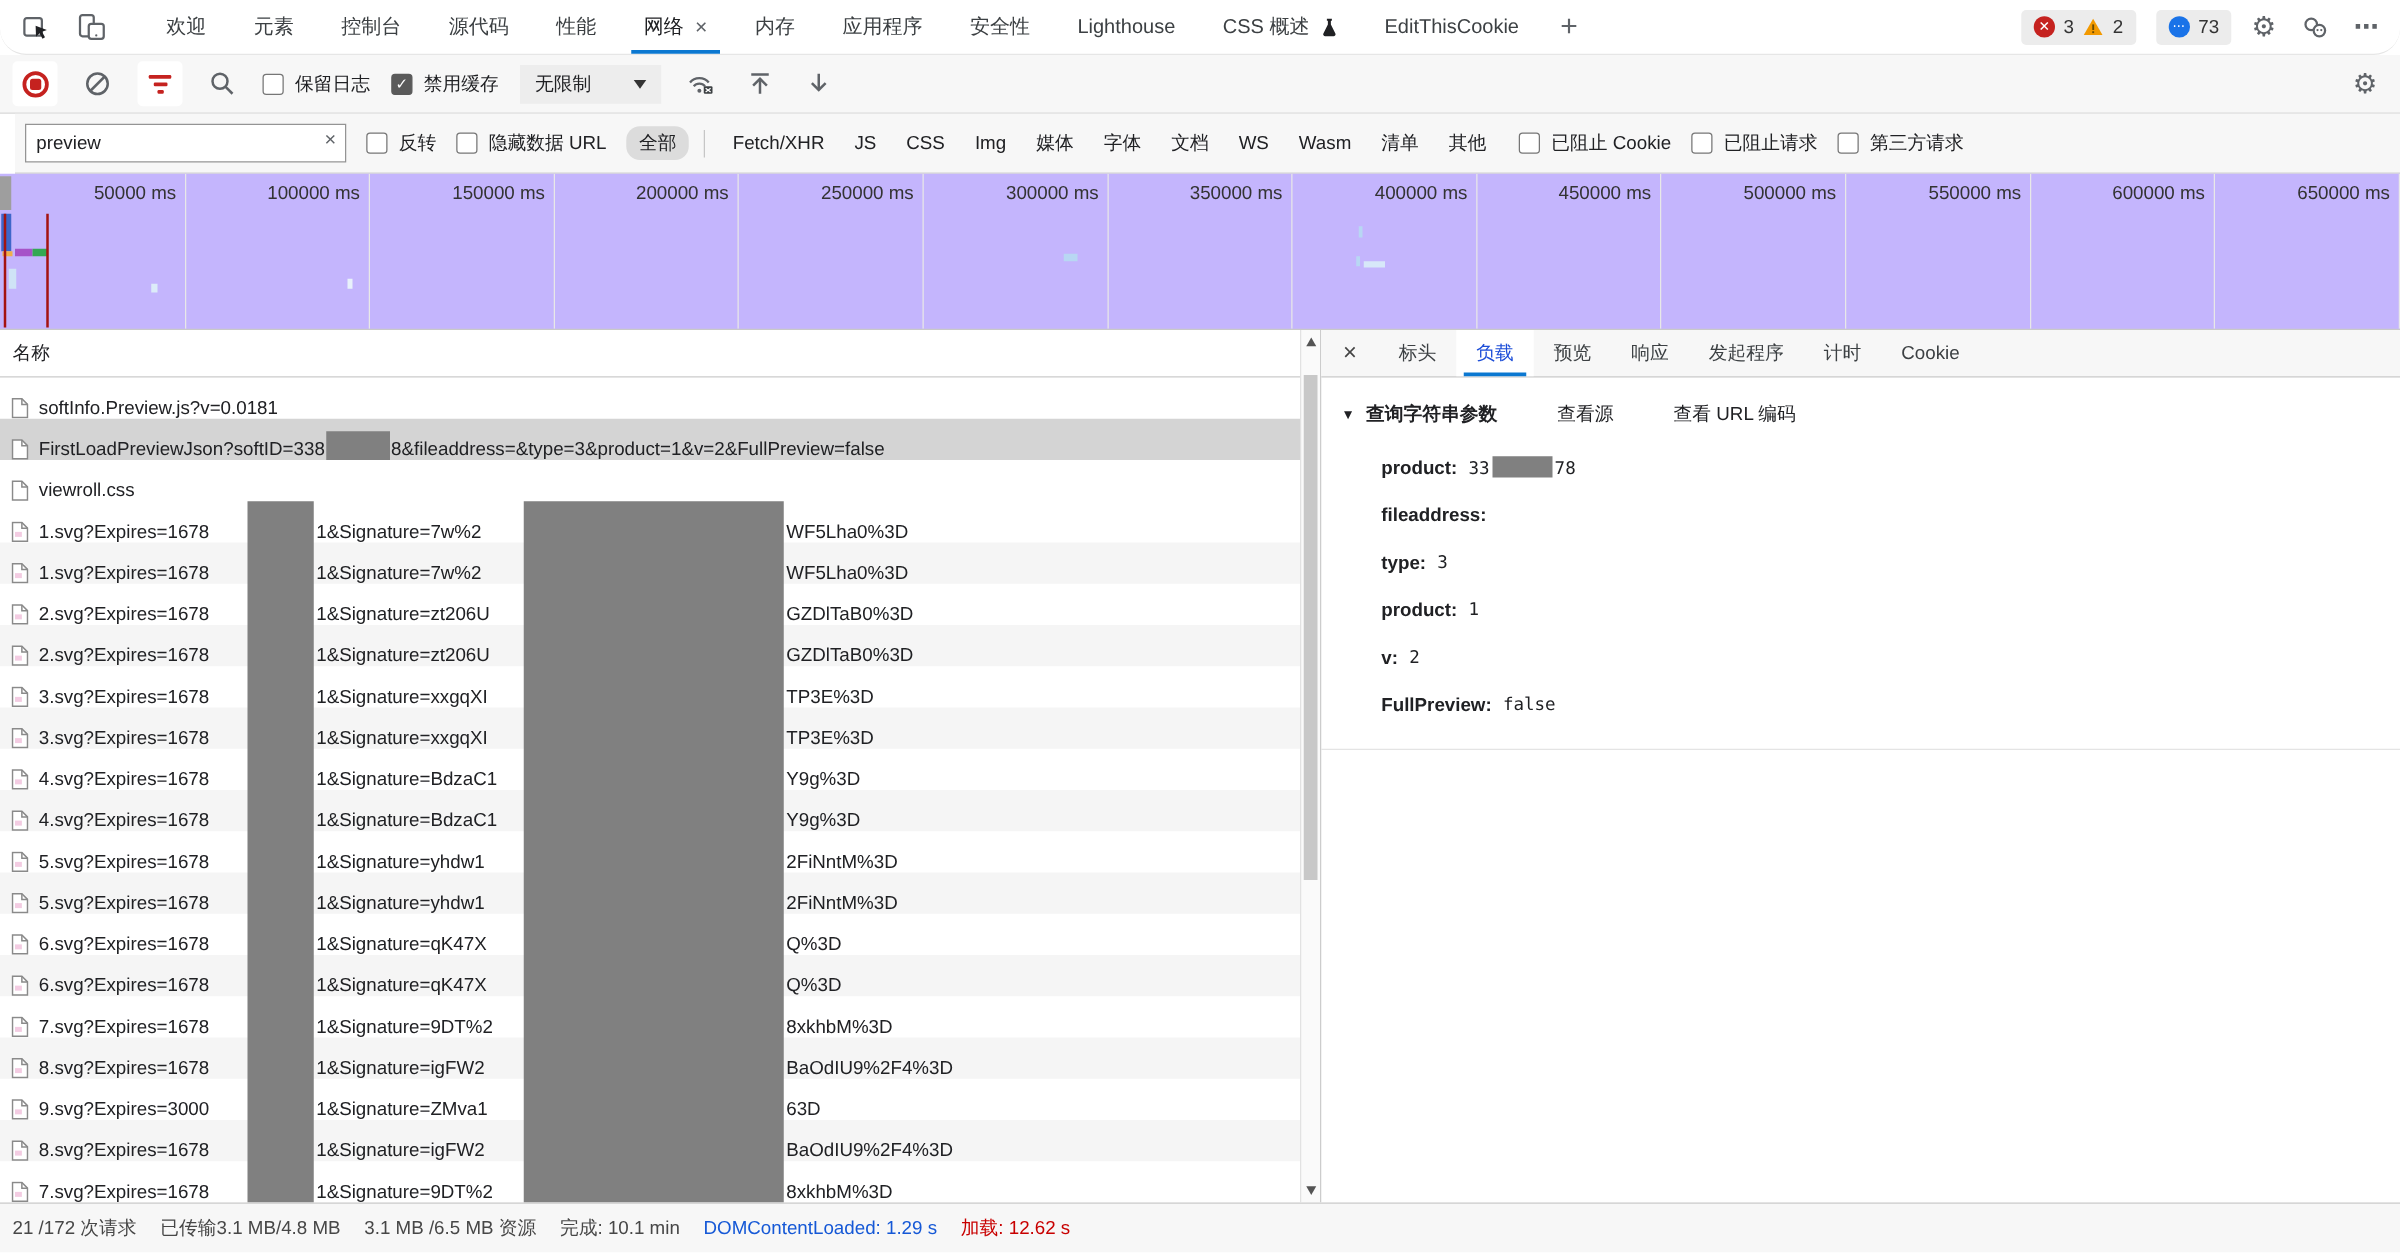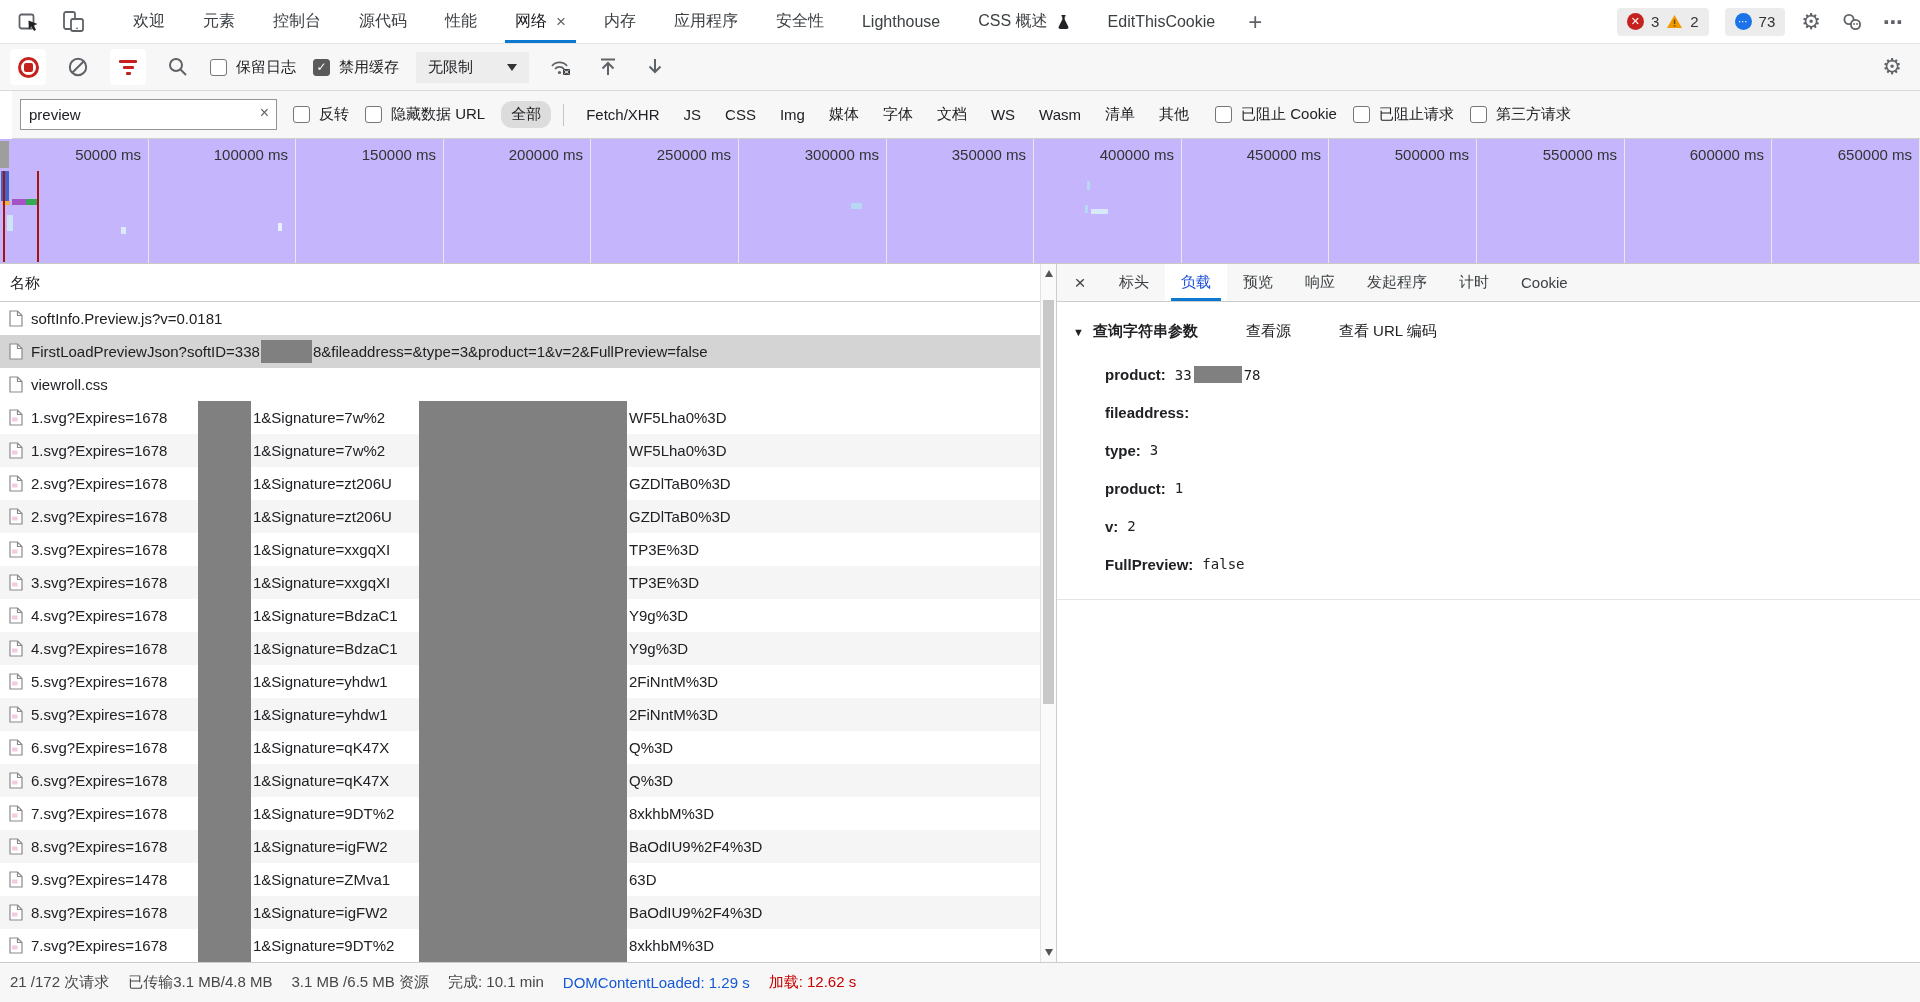--- a/index.html
+++ b/index.html
@@ -3,21 +3,21 @@
 <meta charset="utf-8">
 <style>
   html,body{margin:0;padding:0;}
   body{width:1920px;height:1002px;position:relative;overflow:hidden;background:#fff;
        font-family:"Liberation Sans","DejaVu Sans",sans-serif;color:#202124;
        --accent:#0b78d1;--error:#c5221f;--warn:#f29900;--redact:#808080;--dcl:#1558d6;--load:#c80000;}
   *{box-sizing:border-box;}
 
   
   .tabbar{position:absolute;left:0;top:0;width:1920px;height:44px;background:#fff;
-          border-bottom:1px solid #e6e6e6;display:flex;align-items:center;}
+          border-bottom:1px solid #e6e6e6;display:flex;align-items:center;border-radius:21px;}
   .tb-icons{display:flex;align-items:center;gap:14px;padding:0 8px 0 14px;}
   .icon-btn{width:30px;height:30px;display:flex;align-items:center;justify-content:center;cursor:default;}
   .tabs{display:flex;align-items:stretch;height:100%;margin-left:18px;}
   .tab{position:relative;display:flex;align-items:center;gap:9px;padding:0 19px;font-size:16px;color:#3c4043;white-space:nowrap;}
   .tab.active{color:#202124;}
   .tab.active::after{content:"";position:absolute;left:9px;right:9px;bottom:0;height:3px;background:var(--accent);}
   .tclose{font-size:17px;color:#5f6368;line-height:1;}
   .plus{font-size:24px;color:#5f6368;padding:0 14px;font-weight:300;}
   .right-controls{margin-left:auto;display:flex;align-items:center;gap:16px;padding-right:16px;}
   .badge-pill{display:flex;align-items:center;gap:7px;background:#ececec;border-radius:4px;height:28px;padding:0 10px;font-size:15px;color:#333;}
@@ -58,21 +58,21 @@
   
   .overview{position:absolute;left:0;top:139px;width:1920px;height:125px;background:#c4b5fd;border-bottom:1px solid #c9c9c9;overflow:hidden;}
   .gridline{position:absolute;top:0;bottom:0;width:1px;background:#e8e8e8;}
   .tick{position:absolute;top:7px;width:150px;text-align:right;font-size:15px;color:#333;}
   .mark{position:absolute;}
 
   
   .netlist{position:absolute;left:0;top:264px;width:1056px;height:698px;background:#fff;overflow:hidden;}
   .list-header{height:38px;line-height:38px;padding-left:10px;font-size:15px;color:#202124;border-bottom:1px solid #ccc;}
   .rows{position:absolute;top:38px;left:0;right:16px;}
-  .row{height:33px;display:flex;align-items:center;padding-left:9px;font-size:15px;color:#202124;position:relative;white-space:nowrap;}
+  .row{height:33px;display:flex;align-items:flex-end;padding-left:9px;font-size:15px;color:#202124;position:relative;white-space:nowrap;}
   .row.striped{background:#f5f5f5;}
   .row.selected{background:#d4d4d4;}
   .ficon{width:14px;height:17px;margin-right:8px;flex:none;}
   .mid{position:absolute;left:253px;}
   .suffix{position:absolute;left:629px;}
   .redact-inline{display:inline-block;width:51px;height:23px;background:var(--redact);vertical-align:middle;margin:0 1px;}
   .redact-col{position:absolute;background:var(--redact);top:137px;bottom:0;z-index:5;}
   .col1{left:198px;width:53px;} .col2{left:419px;width:208px;}
   .scrollbar{position:absolute;right:0;top:0;bottom:0;width:16px;background:#fafafa;border-left:1px solid #e2e2e2;}
   .sb-up{position:absolute;top:6px;left:4px;width:0;height:0;border-left:4px solid transparent;border-right:4px solid transparent;border-bottom:7px solid #545454;}
@@ -505,21 +505,21 @@
         <span>8.svg?Expires=1678</span>
         <span class="mid">1&amp;Signature=igFW2</span>
         <span class="suffix">BaOdIU9%2F4%3D</span>
       </div>
       <div class="row">
         <svg class="ficon" viewBox="0 0 14 17">
           <path d="M1 1 h7.5 l4.5 4.5 V16 H1 Z" fill="#fff" stroke="#8a8a8a" stroke-width="1.2"></path>
           <path d="M8.5 1 v4.5 H13" fill="none" stroke="#8a8a8a" stroke-width="1.2"></path>
           <rect x="3" y="8.5" width="5.5" height="4" fill="#f3cce2"></rect>
         </svg>
-        <span>9.svg?Expires=1478</span>
+        <span>9.svg?Expires=3000</span>
         <span class="mid">1&amp;Signature=ZMva1</span>
         <span class="suffix">63D</span>
       </div>
       <div class="row striped">
         <svg class="ficon" viewBox="0 0 14 17">
           <path d="M1 1 h7.5 l4.5 4.5 V16 H1 Z" fill="#fff" stroke="#8a8a8a" stroke-width="1.2"></path>
           <path d="M8.5 1 v4.5 H13" fill="none" stroke="#8a8a8a" stroke-width="1.2"></path>
           <rect x="3" y="8.5" width="5.5" height="4" fill="#f3cce2"></rect>
         </svg>
         <span>8.svg?Expires=1678</span>

